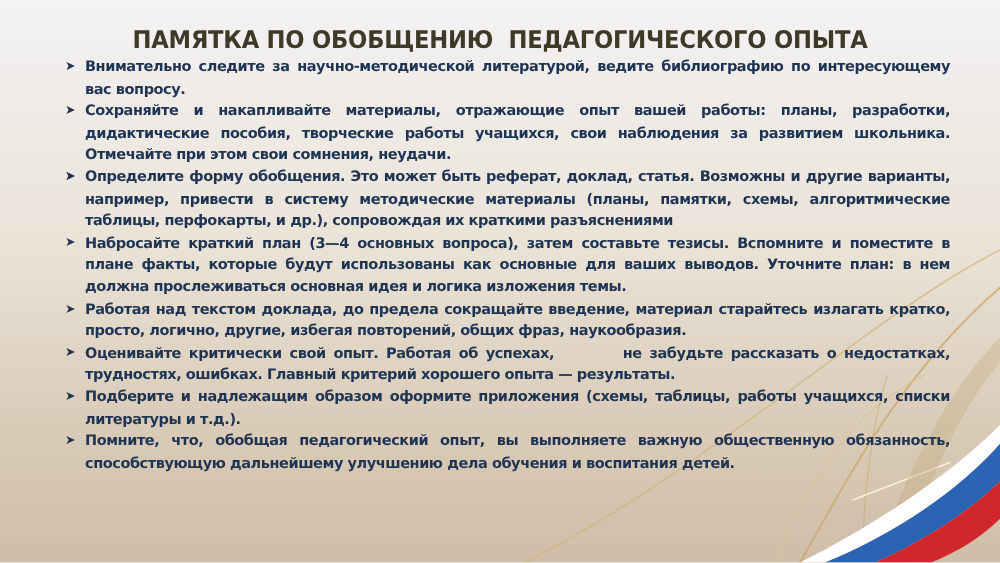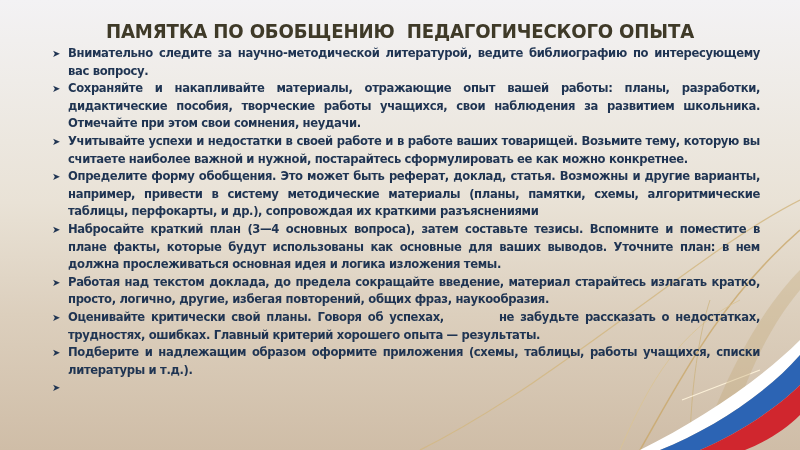--- a/index.html
+++ b/index.html
@@ -96,39 +96,39 @@
     <li class="item">
       <span class="bullet">➤</span>
       <span>Внимательно следите за научно-методической литературой, ведите библиографию по интересующему вас вопросу.</span>
     </li>
     <li class="item">
       <span class="bullet">➤</span>
       <span>Сохраняйте и накапливайте материалы, отражающие опыт вашей работы: планы, разработки, дидактические пособия, творческие работы учащихся, свои наблюдения за развитием школьника. Отмечайте при этом свои сомнения, неудачи.</span>
     </li>
     <li class="item">
       <span class="bullet">➤</span>
-      <span>Учитывайте успехи и недостатки в своей работе и в работе ваших товарищей. Возьмите тему, которую вы считаете наиболее важной и нужной, постарайтесь сформулировать ее как можно конкретнее.</span>
     </li>
     <li class="item">
       <span class="bullet">➤</span>
       <span>Определите форму обобщения. Это может быть реферат, доклад, статья. Возможны и другие варианты, например, привести в систему методические материалы (планы, памятки,  схемы, алгоритмические таблицы, перфокарты,   и др.), сопровождая их краткими разъяснениями</span>
     </li>
     <li class="item">
       <span class="bullet">➤</span>
       <span>Набросайте краткий план (3—4 основных вопроса), затем составьте тезисы. Вспомните и поместите в плане факты, которые будут использованы как основные для ваших выводов. Уточните план: в нем должна прослеживаться основная идея и логика изложения темы.</span>
     </li>
     <li class="item">
       <span class="bullet">➤</span>
       <span>Работая над текстом доклада, до предела сокращайте введение, материал старайтесь излагать кратко,  просто, логично, другие, избегая повторений, общих фраз, наукообразия.</span>
     </li>
     <li class="item">
       <span class="bullet">➤</span>
-      <span>Оценивайте критически свой планы. Говоря об успехах,</span><span class="gap"></span><span>не забудьте рассказать о недостатках, трудностях, ошибках. Главный критерий хорошего опыта — результаты.</span>
+      <span>Оценивайте критически свой опыт. Работая об успехах,</span><span class="gap"></span><span>не забудьте рассказать о недостатках, трудностях, ошибках. Главный критерий хорошего опыта — результаты.</span>
     </li>
     <li class="item">
       <span class="bullet">➤</span>
       <span>Подберите и надлежащим образом оформите приложения (схемы, таблицы, работы учащихся, списки литературы и т.д.).</span>
     </li>
     <li class="item">
       <span class="bullet">➤</span>
+      <span>Помните, что, обобщая педагогический опыт, вы выполняете важную общественную обязанность, способствующую дальнейшему улучшению дела обучения и воспитания детей.</span>
     </li>
   </ul>
 </div>
 
 </body></html>

